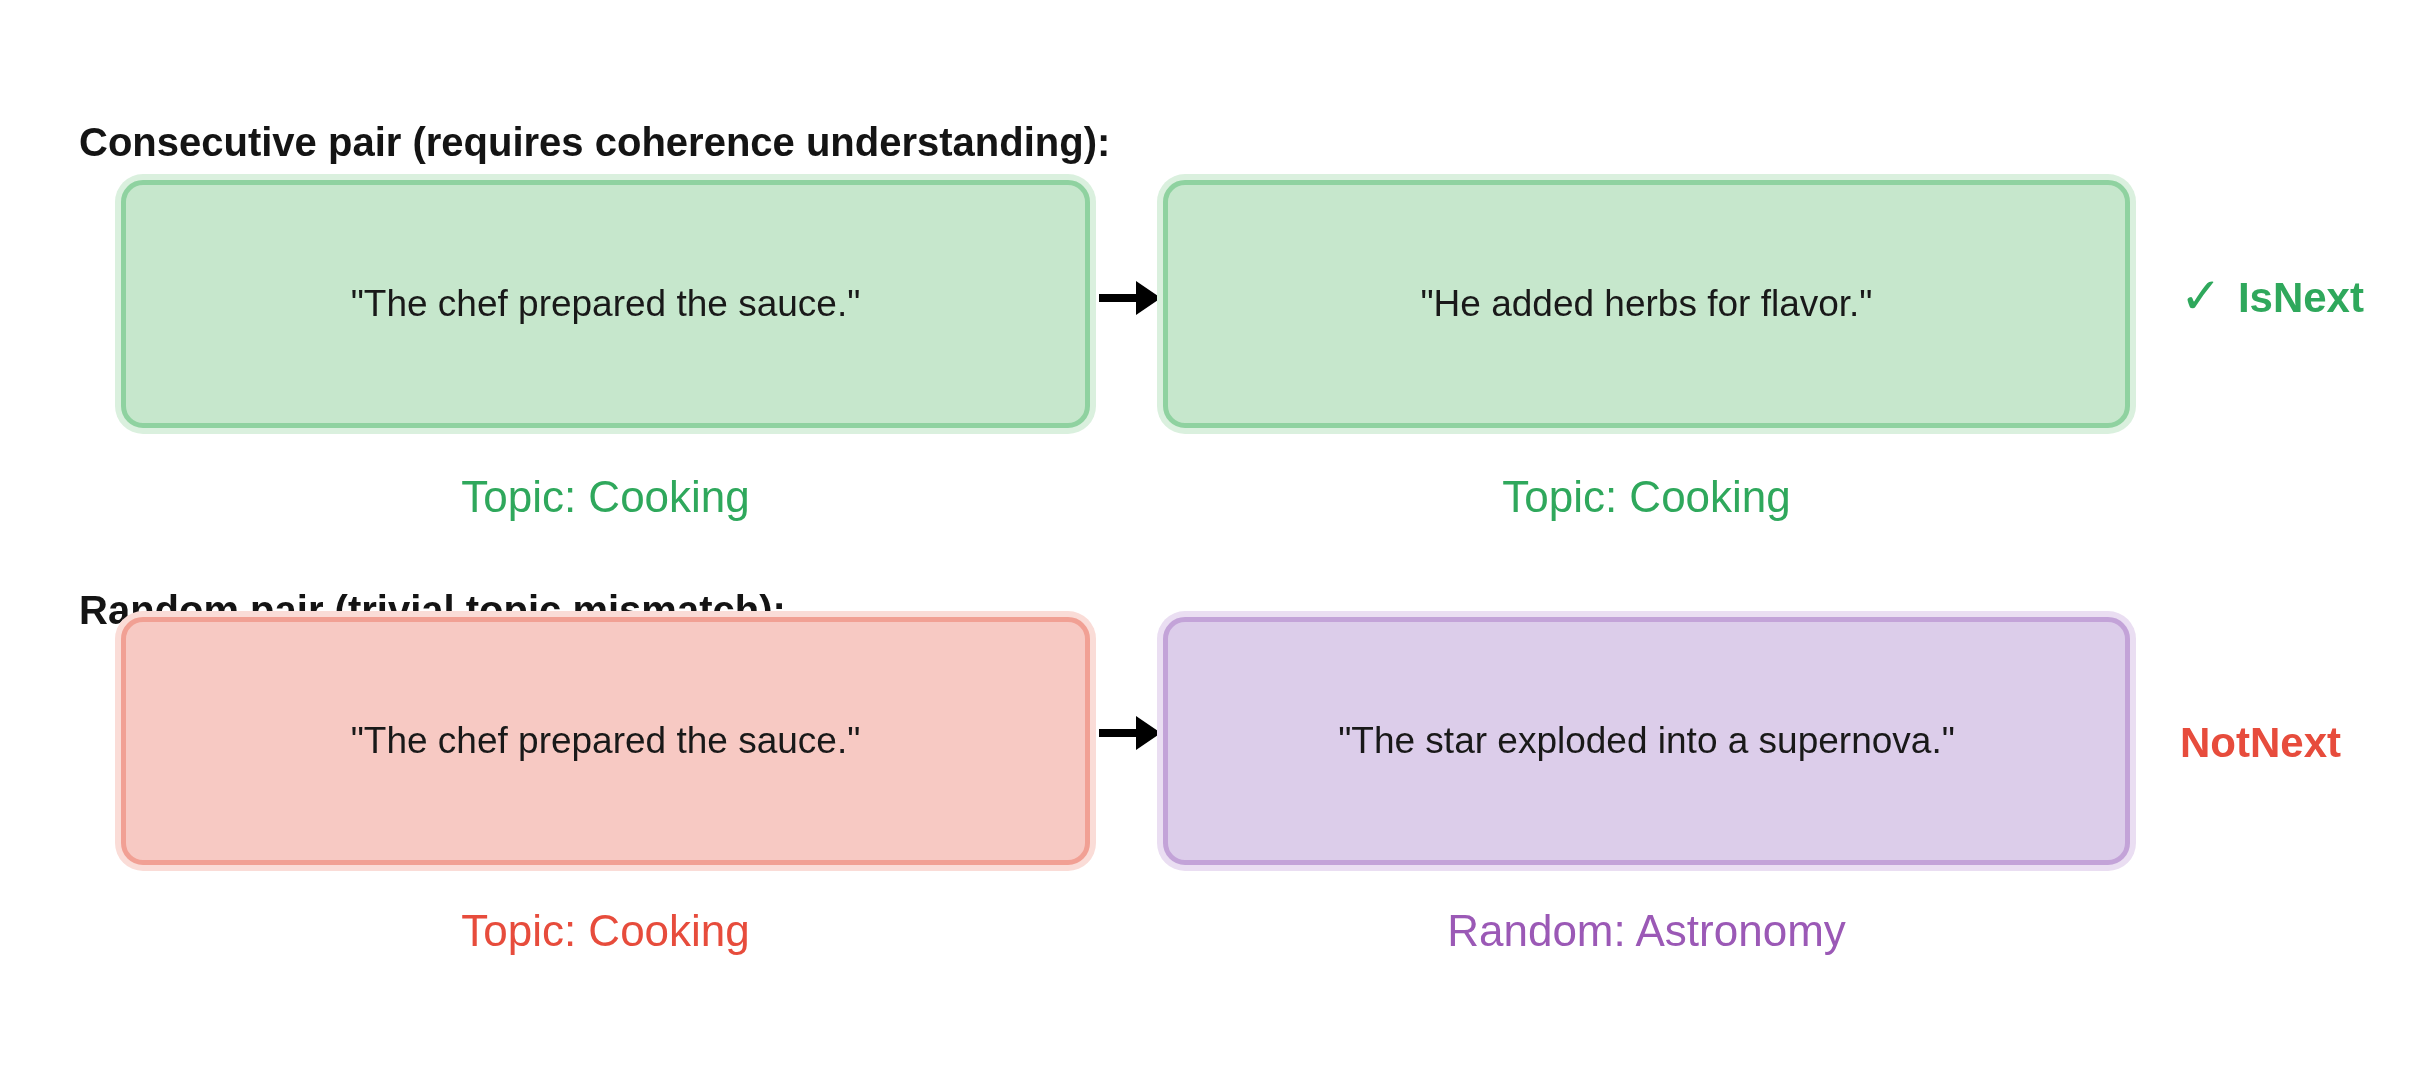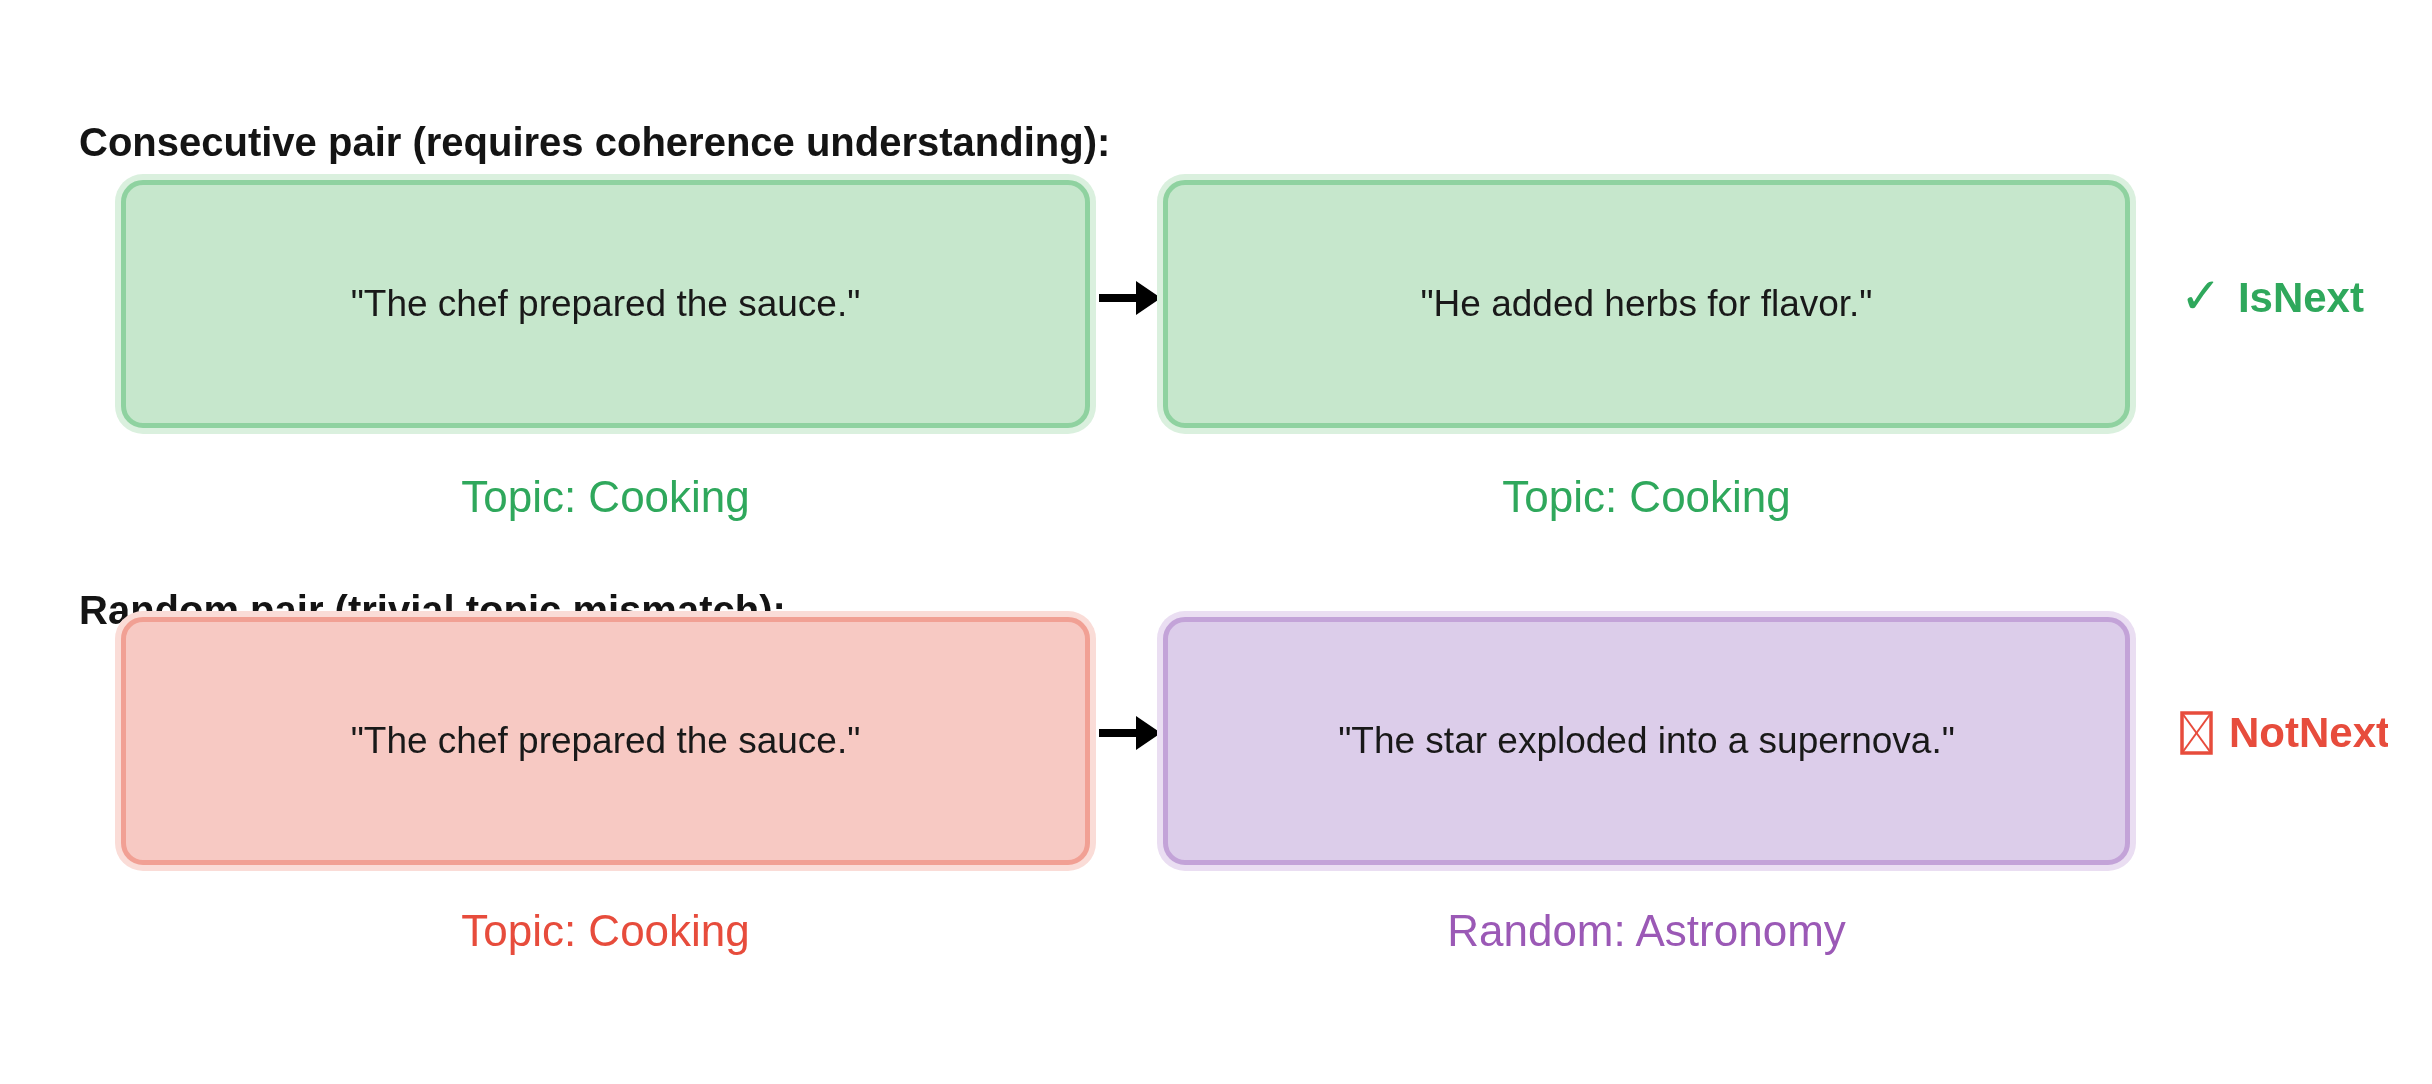--- a/index.html
+++ b/index.html
@@ -102,21 +102,21 @@
 
   <svg class="abs arrow-svg" style="left:1099px; top:709px;" width="62" height="48" viewBox="0 0 62 48" aria-hidden="true">
     <rect x="0" y="20" width="40" height="8" fill="#000000"></rect>
     <polygon points="37,7 62,24 37,41" fill="#000000"></polygon>
   </svg>
 
   <div class="abs sent-box box-purple" style="left:1163px; top:617px; width:967px;">
     <span class="quote">"The star exploded into a supernova."</span>
   </div>
 
-  <div class="abs verdict verdict-red" style="left:2180px; top:703px;">
+  <div class="abs verdict verdict-red" style="left:2180px; top:703px;flex-direction:column;">
     <svg width="33" height="44" viewBox="0 0 33 44" aria-hidden="true">
       <rect x="2" y="2" width="29" height="40" fill="none" stroke="#e74c3c" stroke-width="3.5"></rect>
       <line x1="2" y1="2" x2="31" y2="42" stroke="#e74c3c" stroke-width="2"></line>
       <line x1="31" y1="2" x2="2" y2="42" stroke="#e74c3c" stroke-width="2"></line>
     </svg>
     <span class="verdict-label">NotNext</span>
   </div>
 
   <div class="abs topic-label topic-red" style="left:121px; top:906px;">Topic: Cooking</div>
 

